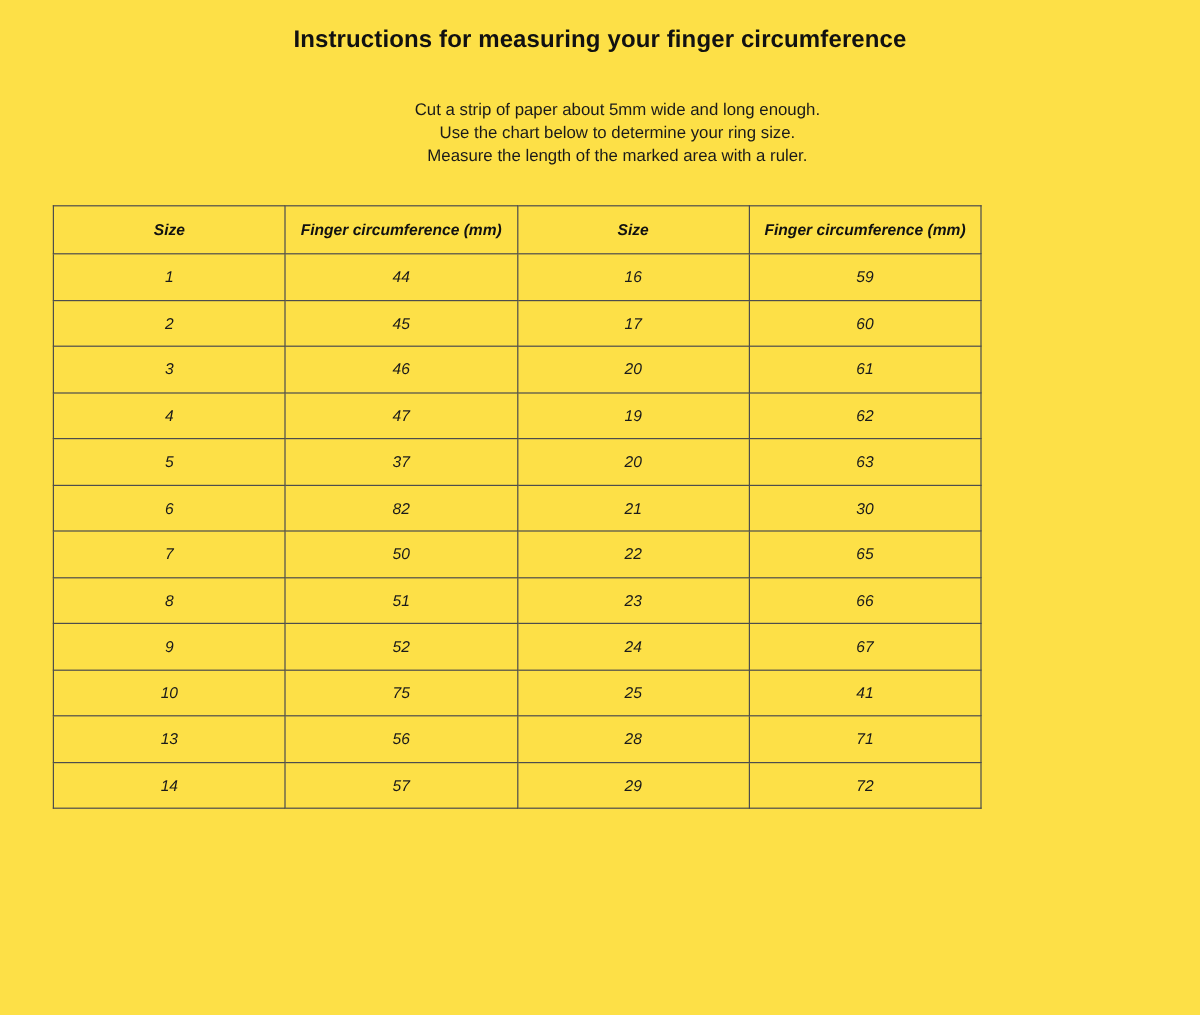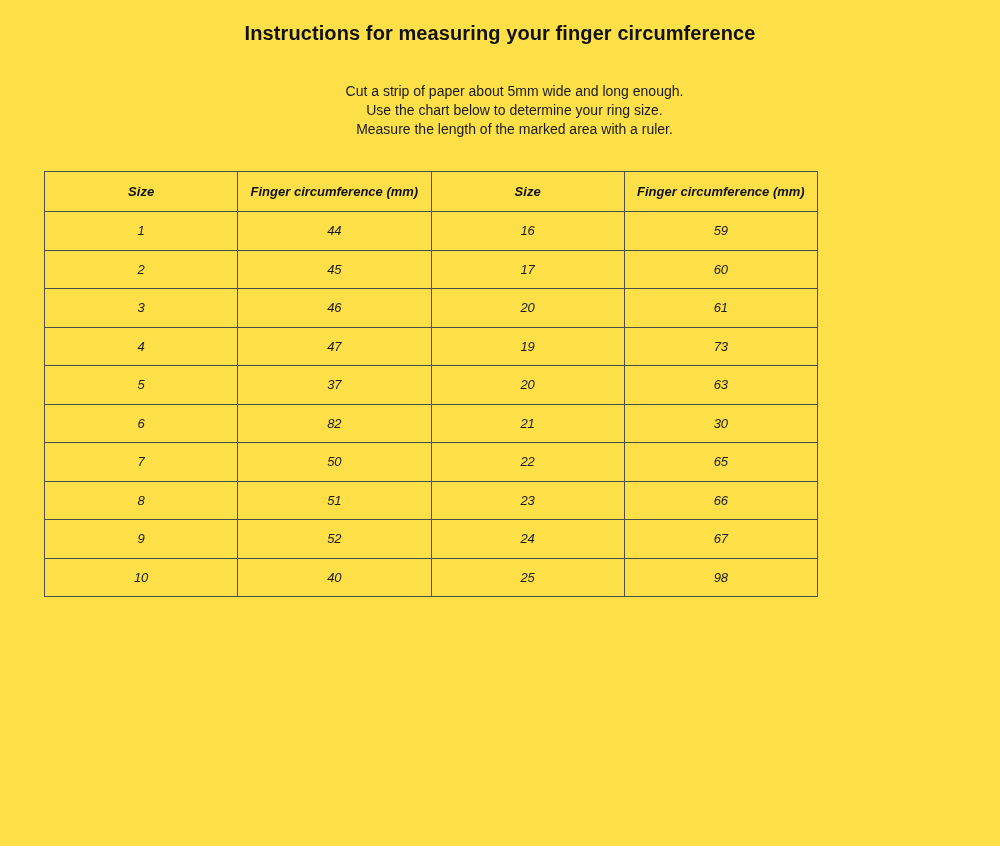--- a/index.html
+++ b/index.html
@@ -98,21 +98,21 @@
           <tr>
             <td>3</td>
             <td>46</td>
             <td>20</td>
             <td>61</td>
           </tr>
           <tr>
             <td>4</td>
             <td>47</td>
             <td>19</td>
-            <td>73</td>
+            <td>62</td>
           </tr>
           <tr>
             <td>5</td>
             <td>37</td>
             <td>20</td>
             <td>63</td>
           </tr>
           <tr>
             <td>6</td>
             <td>82</td>
@@ -132,21 +132,33 @@
             <td>66</td>
           </tr>
           <tr>
             <td>9</td>
             <td>52</td>
             <td>24</td>
             <td>67</td>
           </tr>
           <tr>
             <td>10</td>
-            <td>40</td>
+            <td>75</td>
             <td>25</td>
-            <td>98</td>
+            <td>41</td>
+          </tr>
+          <tr>
+            <td>13</td>
+            <td>56</td>
+            <td>28</td>
+            <td>71</td>
+          </tr>
+          <tr>
+            <td>14</td>
+            <td>57</td>
+            <td>29</td>
+            <td>72</td>
           </tr>
         </tbody>
     </table>
   </div>
 
 </div>
 
 </body></html>

